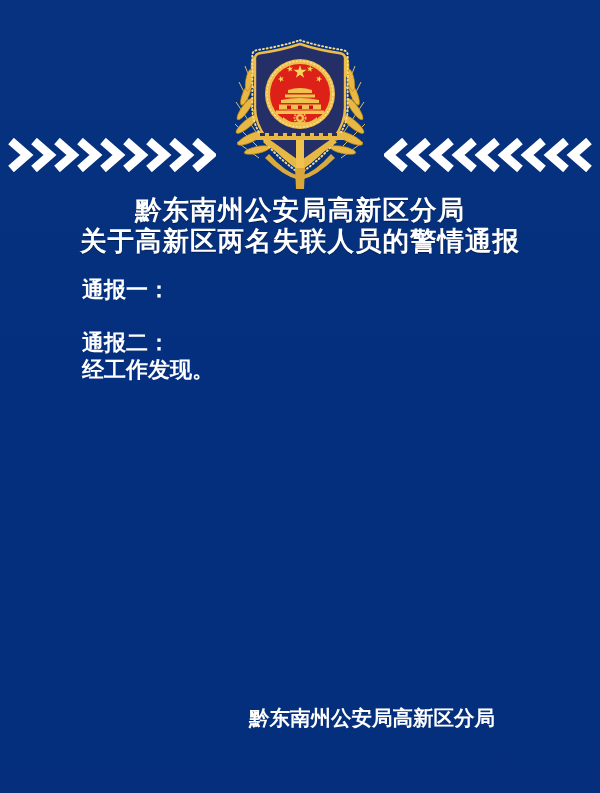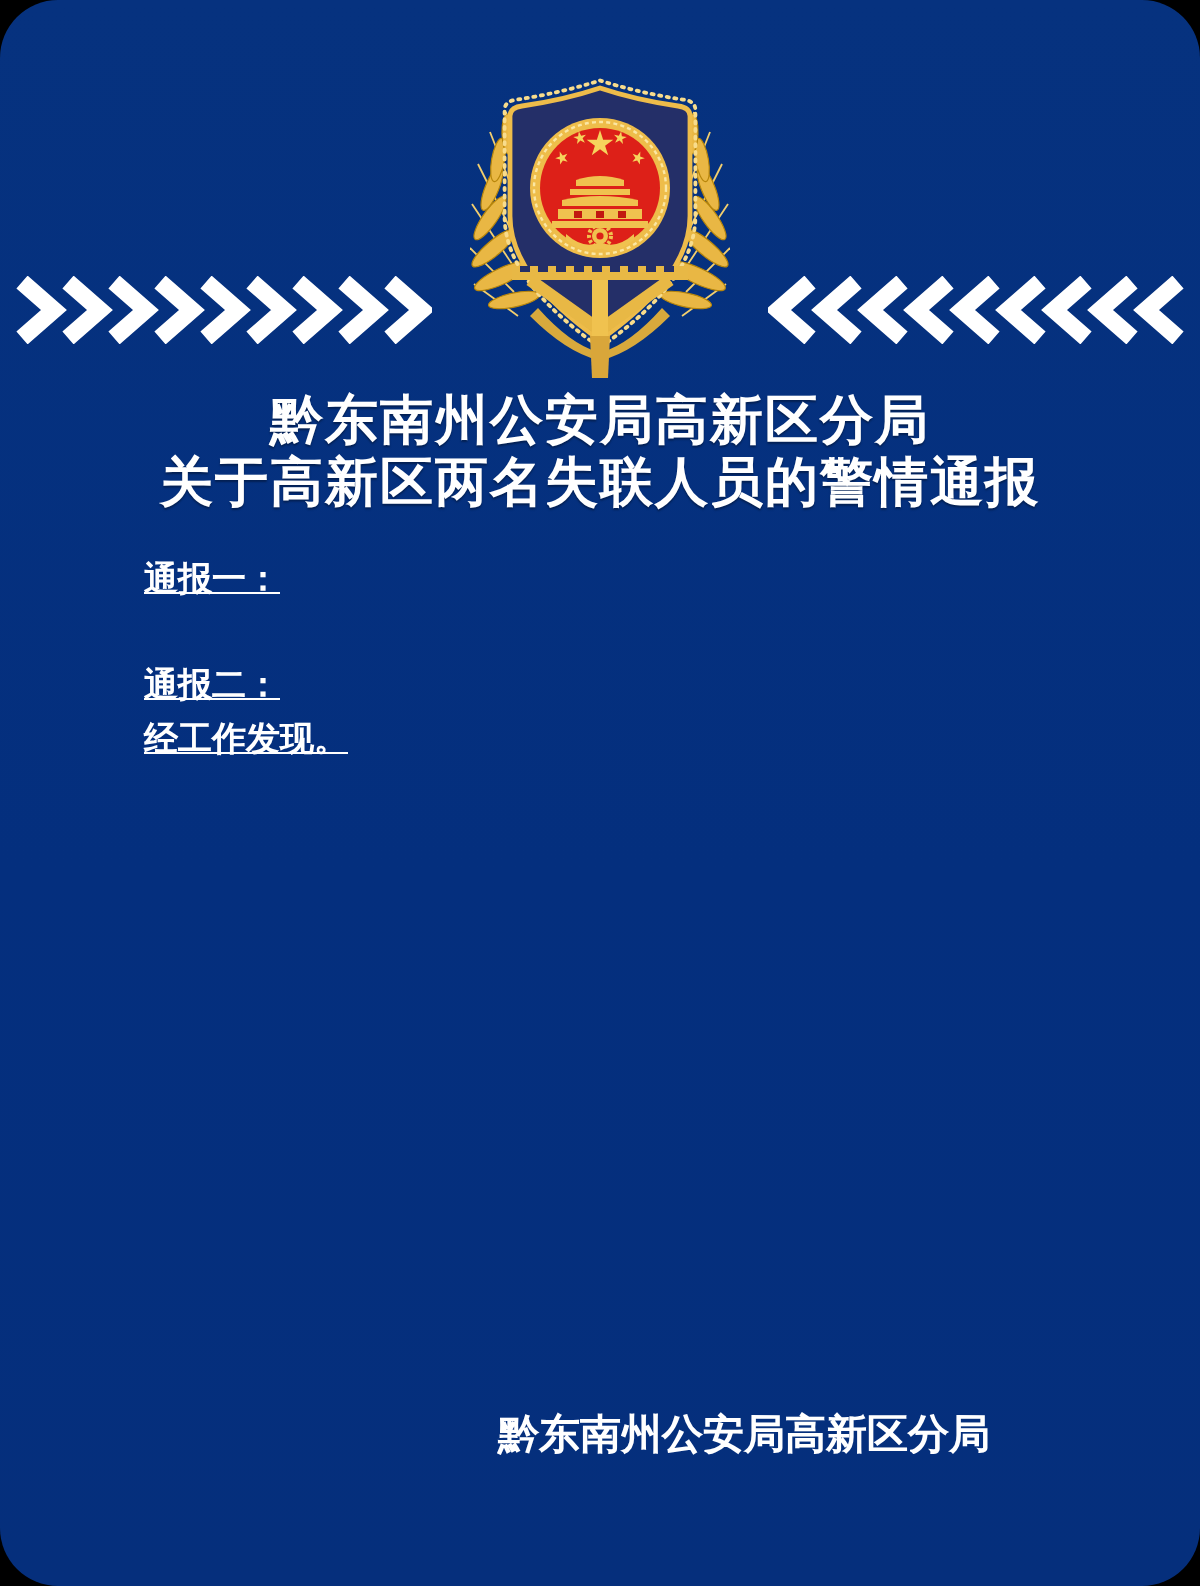--- a/index.html
+++ b/index.html
@@ -4,40 +4,38 @@
 <style>
   html,body{margin:0;padding:0;background:#000;}
   .poster{
     position:relative;
     width:600px;height:793px;
     background:linear-gradient(180deg,#06327f 0%,#042f7e 55%,#052f7c 100%);
     overflow:hidden;
     font-family:"Liberation Sans","DejaVu Sans",sans-serif;
     font-weight:bold;
     color:#ffffff;
-    border-radius:29px;
     -webkit-font-smoothing:antialiased;
   }
   .badge{position:absolute;top:30px;left:235px;width:130px;height:160px;}
   .chevrons{position:absolute;top:138px;width:208px;height:34px;}
   .chevrons.left{left:8px;}
   .chevrons.right{right:8px;transform:scaleX(-1);}
   .title{
     position:absolute;top:195px;left:0;right:0;
     text-align:center;
     font-size:26.5px;line-height:31px;
     letter-spacing:1px;
     text-shadow:0 1px 1px rgba(0,0,0,.35);
   }
   .body{
     position:absolute;top:276px;left:38px;right:33px;
-    font-size:17px;line-height:27px;
+    font-size:22px;line-height:27px;
     text-align:justify;
     text-justify:inter-ideograph;
-    text-decoration:underline;
   }
   .notice-label{text-indent:2em;margin:0;}
   .notice-label.gap{margin-top:26px;}
   .para{margin:0;text-indent:2em;}
   .closing{margin:0;text-indent:2em;}
   .signature{
     position:absolute;top:701px;right:100px;width:256px;
     text-align:center;
     font-size:20.5px;line-height:33px;
   }

